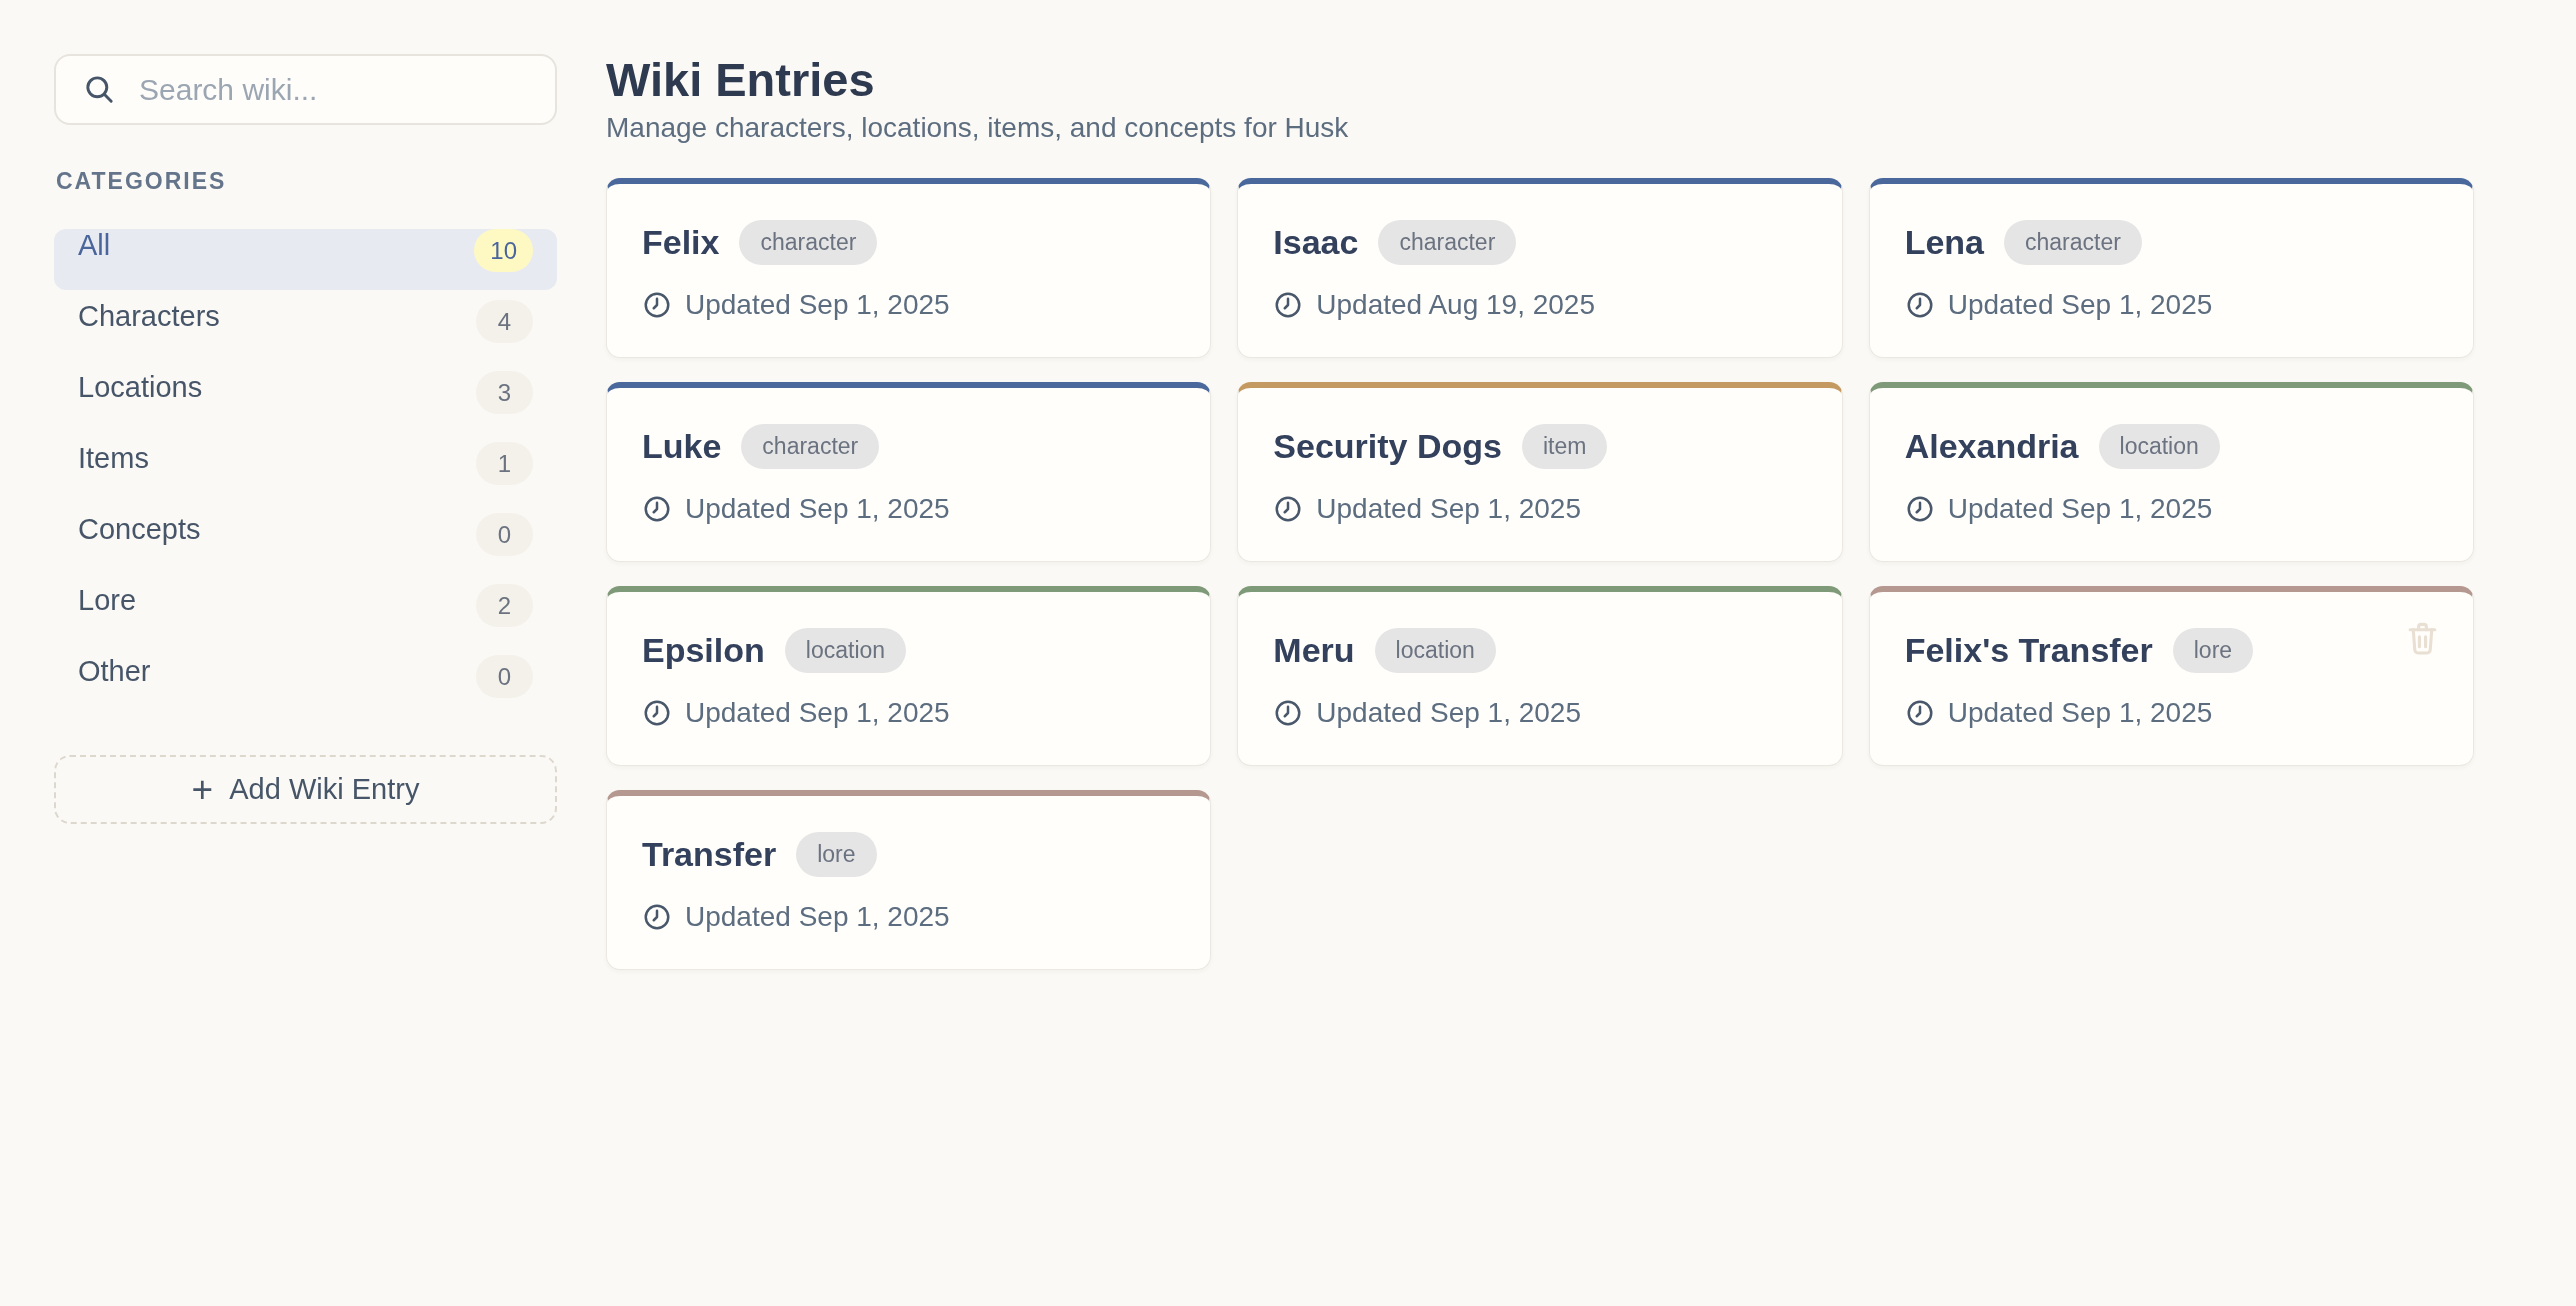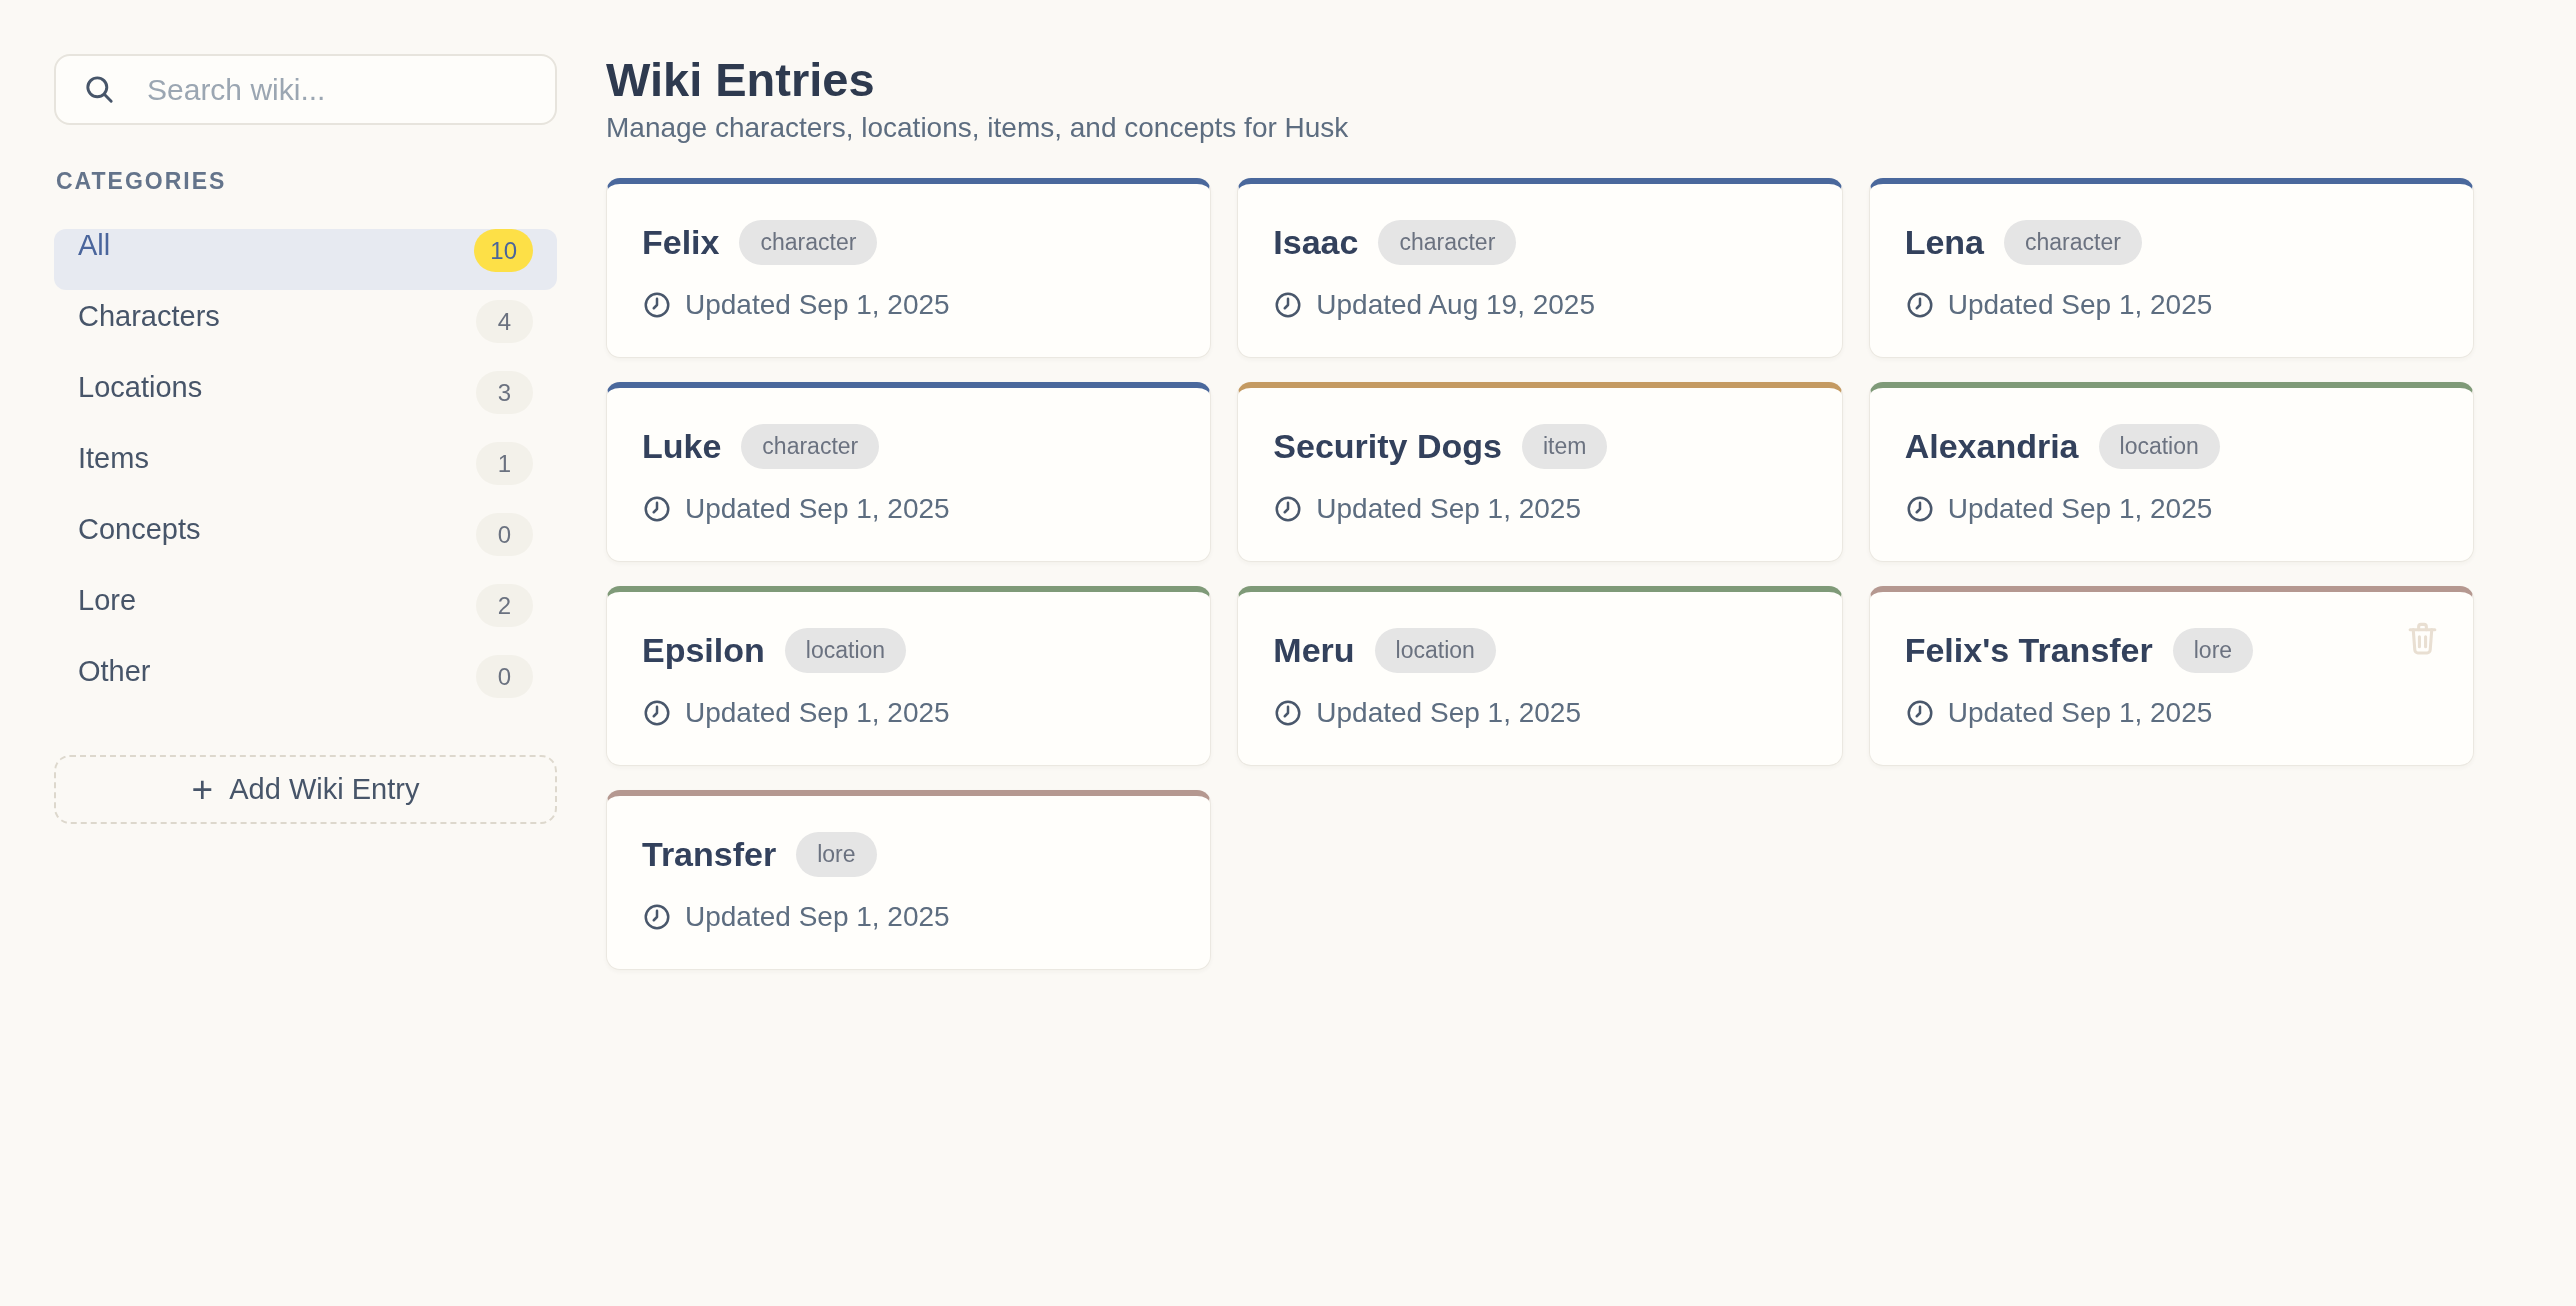--- a/index.html
+++ b/index.html
@@ -8,21 +8,21 @@
     background: #fbf9f5;
     font-family: "Liberation Sans", sans-serif;
     color: #334155;
     overflow: hidden;
   }
   .app { display: flex; padding: 54px 0 0 54px; }
 
   
   .sidebar { width: 503px; flex-shrink: 0; }
   .search-box {
-    display: flex; align-items: center; gap: 30px;
+    display: flex; align-items: center; gap: 22px;
     width: 503px; height: 71px;
     background: #fefdfa;
     border: 2px solid #e7e4dd;
     border-radius: 16px;
     padding: 0 26px;
   }
   .search-box svg { width: 35px; height: 35px; color: #475569; flex-shrink: 0; }
   .search-input {
     border: none; outline: none; background: transparent;
     font-family: "Liberation Sans", sans-serif;
@@ -44,21 +44,21 @@
     cursor: pointer;
   }
   .cat-row.selected { background: #e7eaf1; color: #4a659c; }
   .cat-count {
     display: flex; align-items: center; justify-content: center;
     min-width: 57px; height: 43px; padding: 0 16px;
     border-radius: 22px;
     background: #f3f1ea; color: #6b7280;
     font-size: 24px;
   }
-  .cat-row.selected .cat-count { background: #fde047; color: #4a659c; }
+  .cat-row.selected .cat-count { background: #fef9c3; color: #4a659c; }
 
   .add-entry-btn {
     margin-top: 39px;
     display: flex; align-items: center; justify-content: center; gap: 16px;
     width: 503px; height: 69px;
     background: transparent;
     border: 2px dashed #ddd8cd;
     border-radius: 16px;
     font-family: "Liberation Sans", sans-serif;
     font-size: 29px; color: #475569;

